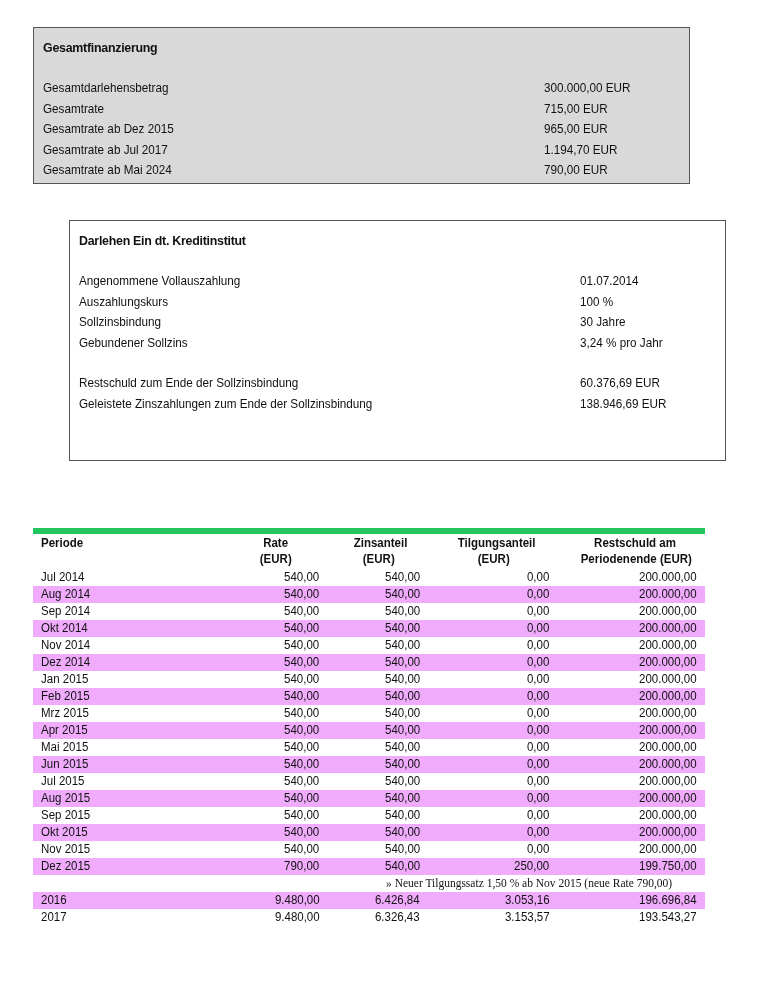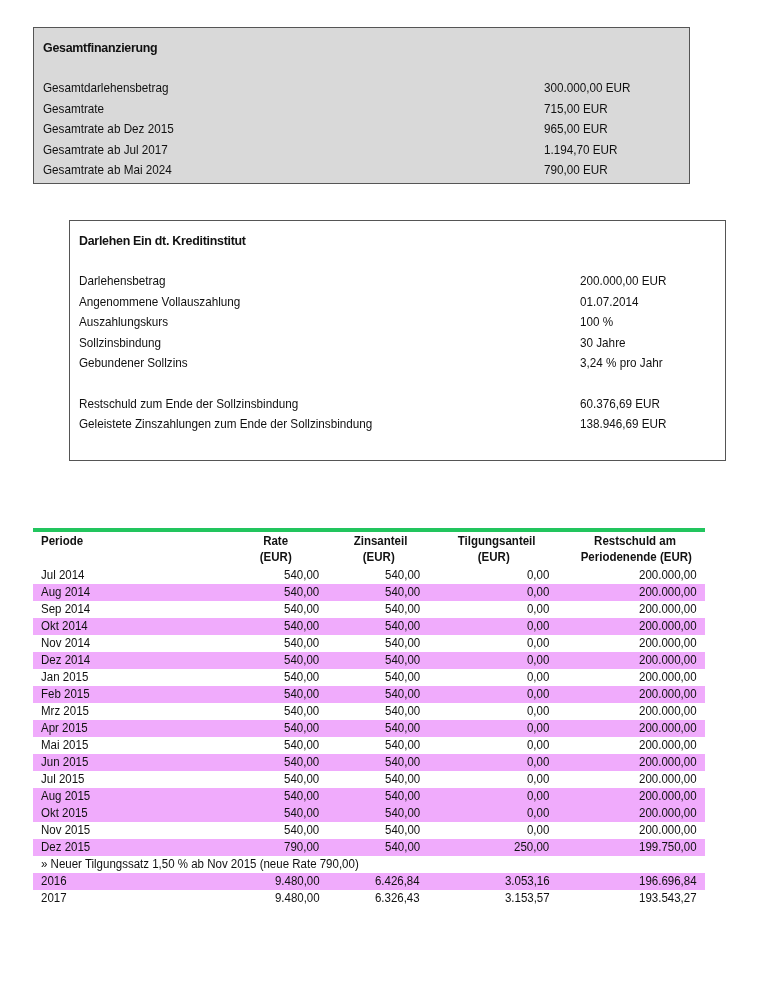--- a/index.html
+++ b/index.html
@@ -22,33 +22,33 @@
     transform: scaleX(0.92); transform-origin: left;
   }
   .kv { position: relative; height: 20.5px; line-height: 20.5px; font-size: 13px; }
   .kv .k { position: absolute; left: 0; transform: scaleX(0.9); transform-origin: left; white-space: nowrap; }
   .kv .v { position: absolute; left: 501px; transform: scaleX(0.9); transform-origin: left; white-space: nowrap; }
   .spacer { height: 20px; }
 
   table.sched {
     position: absolute; left: 33px; top: 528px; width: 672px;
     border-collapse: collapse; font-size: 12.5px;
-    border-top: 4px solid #22c55e;
+    border-top: 6px solid #22c55e;
   }
   table.sched th {
     font-weight: bold; text-align: center; vertical-align: top;
     line-height: 16px; padding: 1px 8px 2px 8px; white-space: nowrap;
   }
   table.sched th:first-child { text-align: left; }
   table.sched td {
     height: 17px; line-height: 17px; padding: 0 8px; text-align: right; white-space: nowrap;
   }
   table.sched td:first-child { text-align: left; }
   table.sched tr.alt td { background: #f0abfc; }
-  table.sched td.note { text-align: left; }
+  table.sched td.note { text-align: right; font-family: Liberation Serif, serif; }
   .c0 { width: 180px; }
   .c1 { width: 94px; }
   .c2 { width: 86px; }
   .c3 { width: 116px; margin-top: 13px; }
   .c4 { width: 132px; }
   .sq { display: inline-block; transform: scaleX(0.92); transform-origin: right; }
   th .sq { transform: scaleX(0.92); }
   td:first-child .sq, th:first-child .sq, td.note .sq { transform-origin: left; }
 </style>
 </head>
@@ -76,24 +76,20 @@
   <div class="kv">
     <span class="k">Gesamtrate ab Mai 2024</span>
     <span class="v">790,00 EUR</span>
   </div>
 </div>
 
 <div class="box white" style="top:220px; height:241px;">
   <div class="box-title">Darlehen Ein dt. Kreditinstitut</div>
   <div class="spacer" style="height:20px"></div>
   <div class="kv">
-    <span class="k">Darlehensbetrag</span>
-    <span class="v">200.000,00 EUR</span>
-  </div>
-  <div class="kv">
     <span class="k">Angenommene Vollauszahlung</span>
     <span class="v">01.07.2014</span>
   </div>
   <div class="kv">
     <span class="k">Auszahlungskurs</span>
     <span class="v">100 %</span>
   </div>
   <div class="kv">
     <span class="k">Sollzinsbindung</span>
     <span class="v">30 Jahre</span>
@@ -215,20 +211,27 @@
         <td><span class="sq">0,00</span></td>
         <td><span class="sq">200.000,00</span></td>
       </tr>
       <tr class="alt">
         <td><span class="sq">Aug 2015</span></td>
         <td><span class="sq">540,00</span></td>
         <td><span class="sq">540,00</span></td>
         <td><span class="sq">0,00</span></td>
         <td><span class="sq">200.000,00</span></td>
       </tr>
+      <tr>
+        <td><span class="sq">Sep 2015</span></td>
+        <td><span class="sq">540,00</span></td>
+        <td><span class="sq">540,00</span></td>
+        <td><span class="sq">0,00</span></td>
+        <td><span class="sq">200.000,00</span></td>
+      </tr>
       <tr class="alt">
         <td><span class="sq">Okt 2015</span></td>
         <td><span class="sq">540,00</span></td>
         <td><span class="sq">540,00</span></td>
         <td><span class="sq">0,00</span></td>
         <td><span class="sq">200.000,00</span></td>
       </tr>
       <tr>
         <td><span class="sq">Nov 2015</span></td>
         <td><span class="sq">540,00</span></td>

